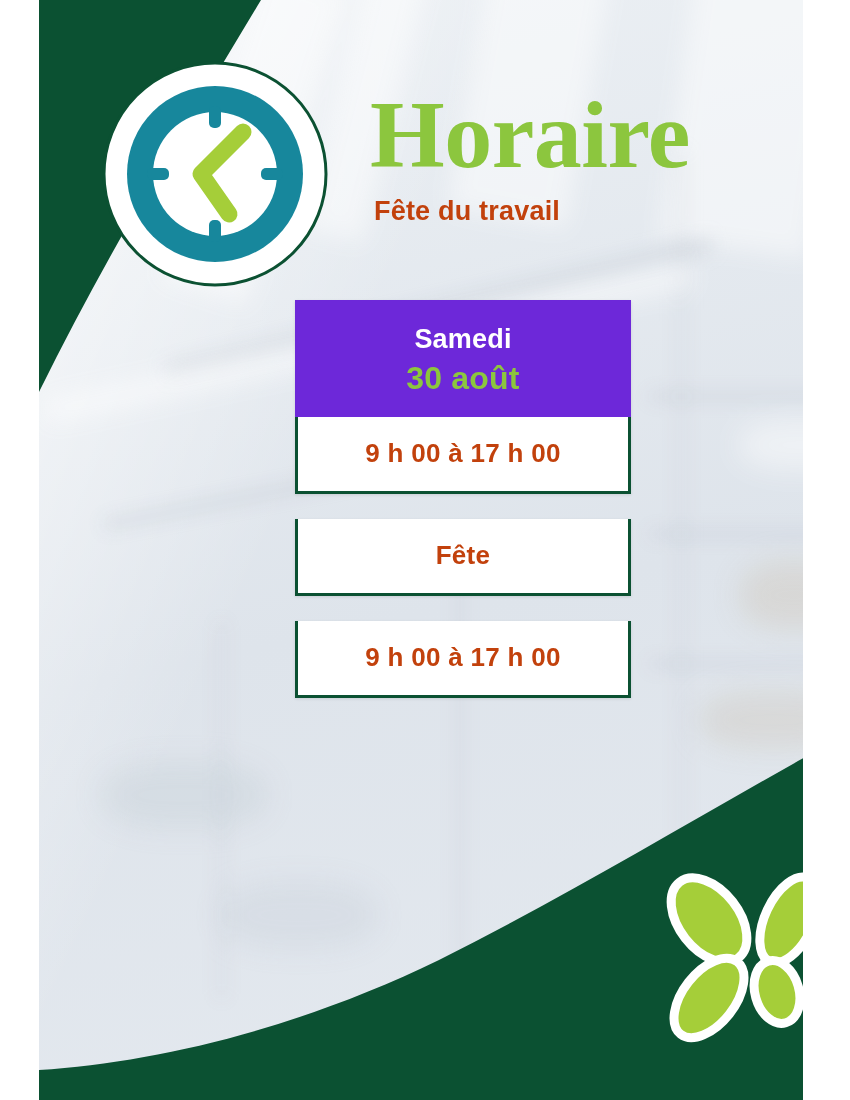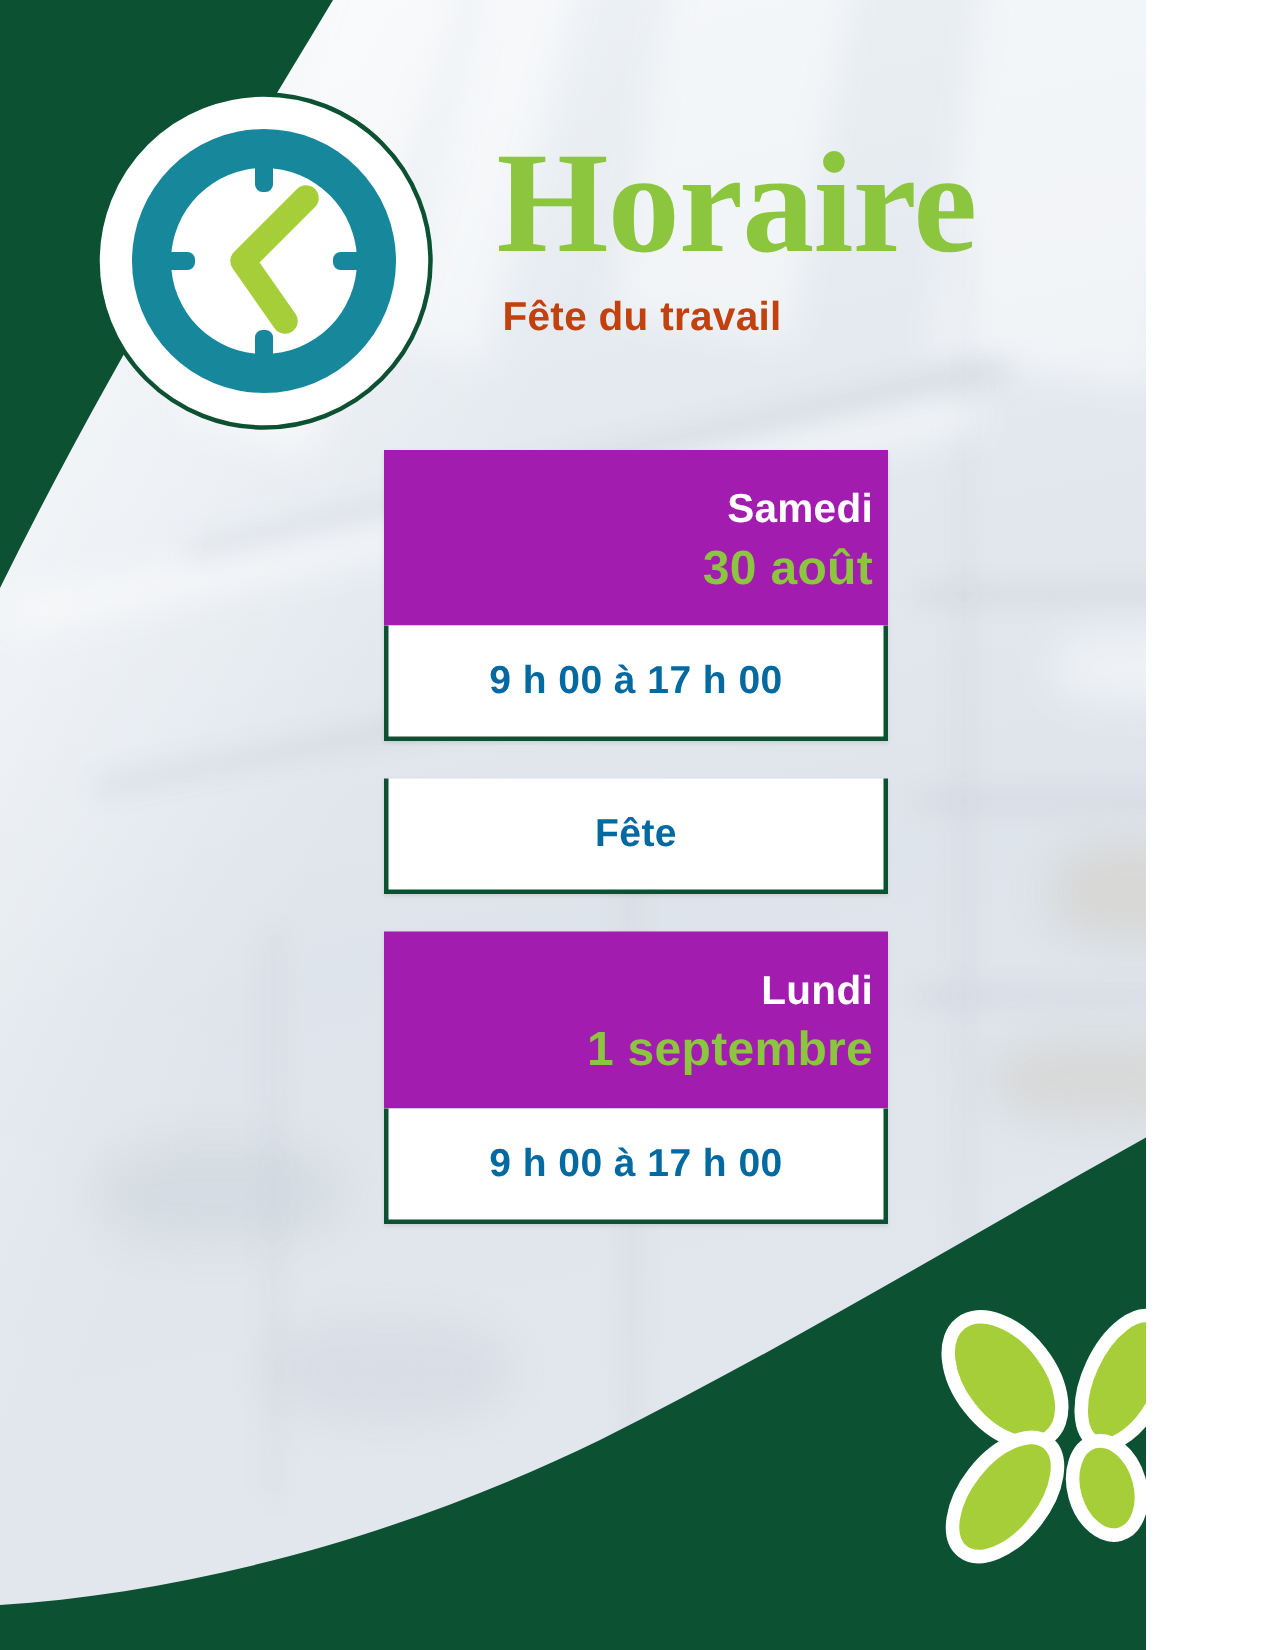--- a/index.html
+++ b/index.html
@@ -11,20 +11,21 @@
     font-family: "Liberation Sans", sans-serif;
   }
 
   
   #poster {
     position: relative;
     width: 764px;
     height: 1100px;
     overflow: hidden;
     background: #dfe4ea;
+    margin-left: 39px;
   }
 
   
   .photo-bg {
     position: absolute;
     inset: 0;
     background:
       linear-gradient(115deg, rgba(255,255,255,0.75) 0%, rgba(255,255,255,0.0) 38%),
       linear-gradient(168deg, rgba(236,240,244,1) 0%, rgba(222,228,235,1) 55%, rgba(228,233,239,1) 100%);
   }
@@ -98,23 +99,23 @@
     width: 336px;
   }
   .day-card {
     width: 336px;
     margin-bottom: 25px;
     box-shadow: 0 1px 3px rgba(0,0,0,0.10);
   }
   .day-card:last-child { margin-bottom: 0; }
 
   .card-head {
-    background: #a21caf;
+    background: #6d28d9;
     padding: 24px 10px 20px;
-    text-align: right;
+    text-align: center;
   }
   .card-day {
     font-family: "Liberation Sans", sans-serif;
     font-weight: 700;
     font-size: 27px;
     color: #ffffff;
     line-height: 1.15;
     letter-spacing: 0.2px;
   }
   .card-date {
@@ -130,21 +131,21 @@
     background: #ffffff;
     border: 3px solid #0B5132;
     border-top: none;
     padding: 21px 10px 22px;
     text-align: center;
   }
   .card-hours {
     font-family: "Liberation Sans", sans-serif;
     font-weight: 700;
     font-size: 26px;
-    color: #0369a1;
+    color: #c2410c;
     letter-spacing: 0.3px;
     text-align: center;
   }
 
   
   .brand-mark {
     position: absolute;
     left: 612px;
     top: 862px;
     width: 200px;
@@ -220,24 +221,20 @@
       </div>
     </div>
 
     <div class="day-card">
       <div class="card-body">
         <div class="card-hours">Fête</div>
       </div>
     </div>
 
     <div class="day-card">
-      <div class="card-head">
-        <div class="card-day">Lundi</div>
-        <div class="card-date">1 septembre</div>
-      </div>
       <div class="card-body">
         <div class="card-hours">9 h 00 à 17 h 00</div>
       </div>
     </div>
 
   </div>
 
   <div class="brand-mark">
     <svg width="200" height="192" viewBox="0 0 200 192" xmlns="http://www.w3.org/2000/svg">
       <g stroke="#ffffff" stroke-width="9">

